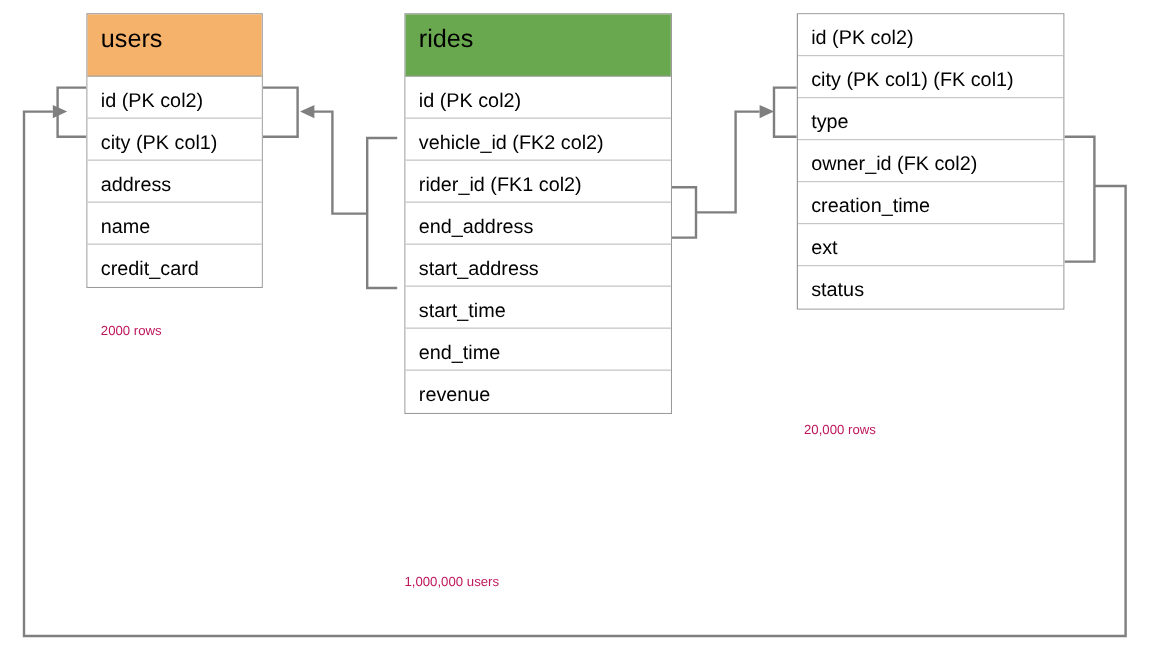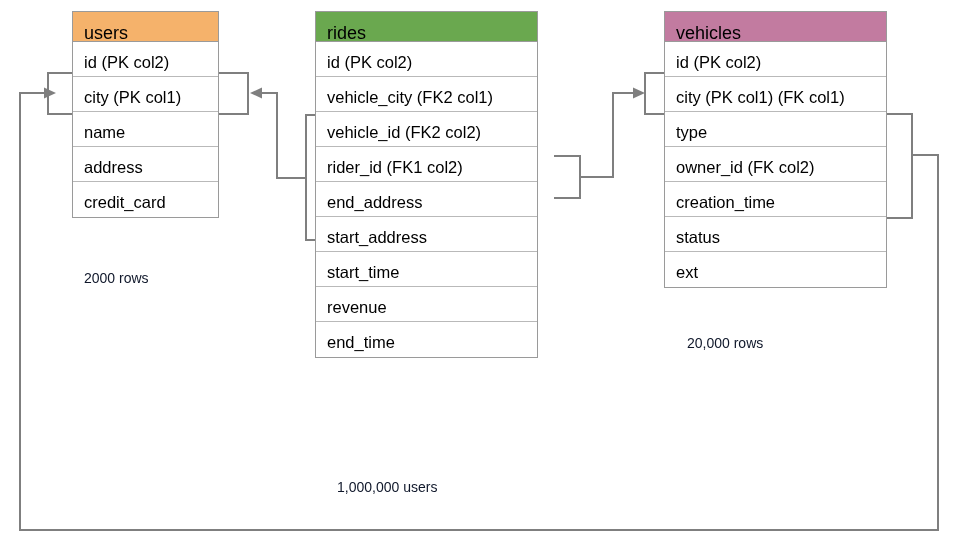--- a/index.html
+++ b/index.html
@@ -46,57 +46,57 @@
     stroke: none;
   }
 
   
   .entity {
     position: absolute;
     border: 1px solid #9a9a9a;
     background: #ffffff;
   }
   .entity .hdr {
-    height: 30px;
+    height: 52px;
     line-height: 42px;
     padding: 0 0 0 11px;
-    font-size: 18px;
+    font-size: 21px;
     color: #000000;
     border-bottom: 1px solid #9a9a9a;
     white-space: nowrap;
     overflow: hidden;
   }
   .entity .field {
     height: 35px;
     line-height: 41.4px;
     padding: 0 0 0 11px;
     font-size: 16.5px;
     border-bottom: 1px solid #b9b9b9;
     white-space: nowrap;
     overflow: hidden;
     background: #ffffff;
   }
   .entity .field:last-child {
     border-bottom: none;
   }
   .rowcount {
     position: absolute;
-    font-size: 14px;
-    color: #0f172a;
+    font-size: 11px;
+    color: #be185d;
     white-space: nowrap;
   }
 
   
   #entity-users     { left: 72px;  top: 11px; width: 147px; }
-  #entity-rides     { left: 315px; top: 11px; width: 223px; }
+  #entity-rides     { left: 337px; top: 11px; width: 223px; }
   #entity-vehicles  { left: 664px; top: 11px; width: 223px; }
 
   #rowcount-users     { left: 84px;  top: 270px; }
   #rowcount-rides     { left: 337px; top: 479px; }
-  #rowcount-vehicles  { left: 670px; top: 335px; margin-left: 17px; }
+  #rowcount-vehicles  { left: 670px; top: 353px; }
 </style>
 </head>
 <body style="background: rgb(255, 255, 255);">
 
 <div id="canvas">
 
   <svg id="connectors" viewBox="0 0 960 540" width="960" height="540">
 
     <polyline points="72,73 48,73 48,114 72,114" style="stroke: rgb(127, 127, 127);"></polyline>
 
@@ -117,45 +117,43 @@
     <polyline points="887,114 912,114 912,218 887,218" style="stroke: rgb(127, 127, 127);"></polyline>
 
     <polyline points="912,155 938,155 938,530 20,530 20,93 44,93" style="stroke: rgb(127, 127, 127);"></polyline>
     <polygon class="arrowhead" points="56,93 44,87.5 44,98.5" style="fill: rgb(127, 127, 127);"></polygon>
   </svg>
 
   <div class="entity" id="entity-users">
     <div class="hdr" style="background-color: rgb(245, 178, 107);">users</div>
     <div class="field">id (PK col2)</div>
     <div class="field">city (PK col1)</div>
+    <div class="field">address</div>
     <div class="field">name</div>
-    <div class="field">address</div>
     <div class="field">credit_card</div>
   </div>
   <div class="rowcount" id="rowcount-users">2000 rows</div>
 
   <div class="entity" id="entity-rides">
     <div class="hdr" style="background-color: rgb(106, 168, 79);">rides</div>
     <div class="field">id (PK col2)</div>
-    <div class="field">vehicle_city (FK2 col1)</div>
     <div class="field">vehicle_id (FK2 col2)</div>
     <div class="field">rider_id (FK1 col2)</div>
     <div class="field">end_address</div>
     <div class="field">start_address</div>
     <div class="field">start_time</div>
+    <div class="field">end_time</div>
     <div class="field">revenue</div>
-    <div class="field">end_time</div>
   </div>
   <div class="rowcount" id="rowcount-rides">1,000,000 users</div>
 
   <div class="entity" id="entity-vehicles">
-    <div class="hdr" style="background-color: rgb(194, 123, 160);">vehicles</div>
     <div class="field">id (PK col2)</div>
     <div class="field">city (PK col1) (FK col1)</div>
     <div class="field">type</div>
     <div class="field">owner_id (FK col2)</div>
     <div class="field">creation_time</div>
+    <div class="field">ext</div>
     <div class="field">status</div>
-    <div class="field">ext</div>
   </div>
   <div class="rowcount" id="rowcount-vehicles">20,000 rows</div>
 
 </div>
 
 </body></html>

